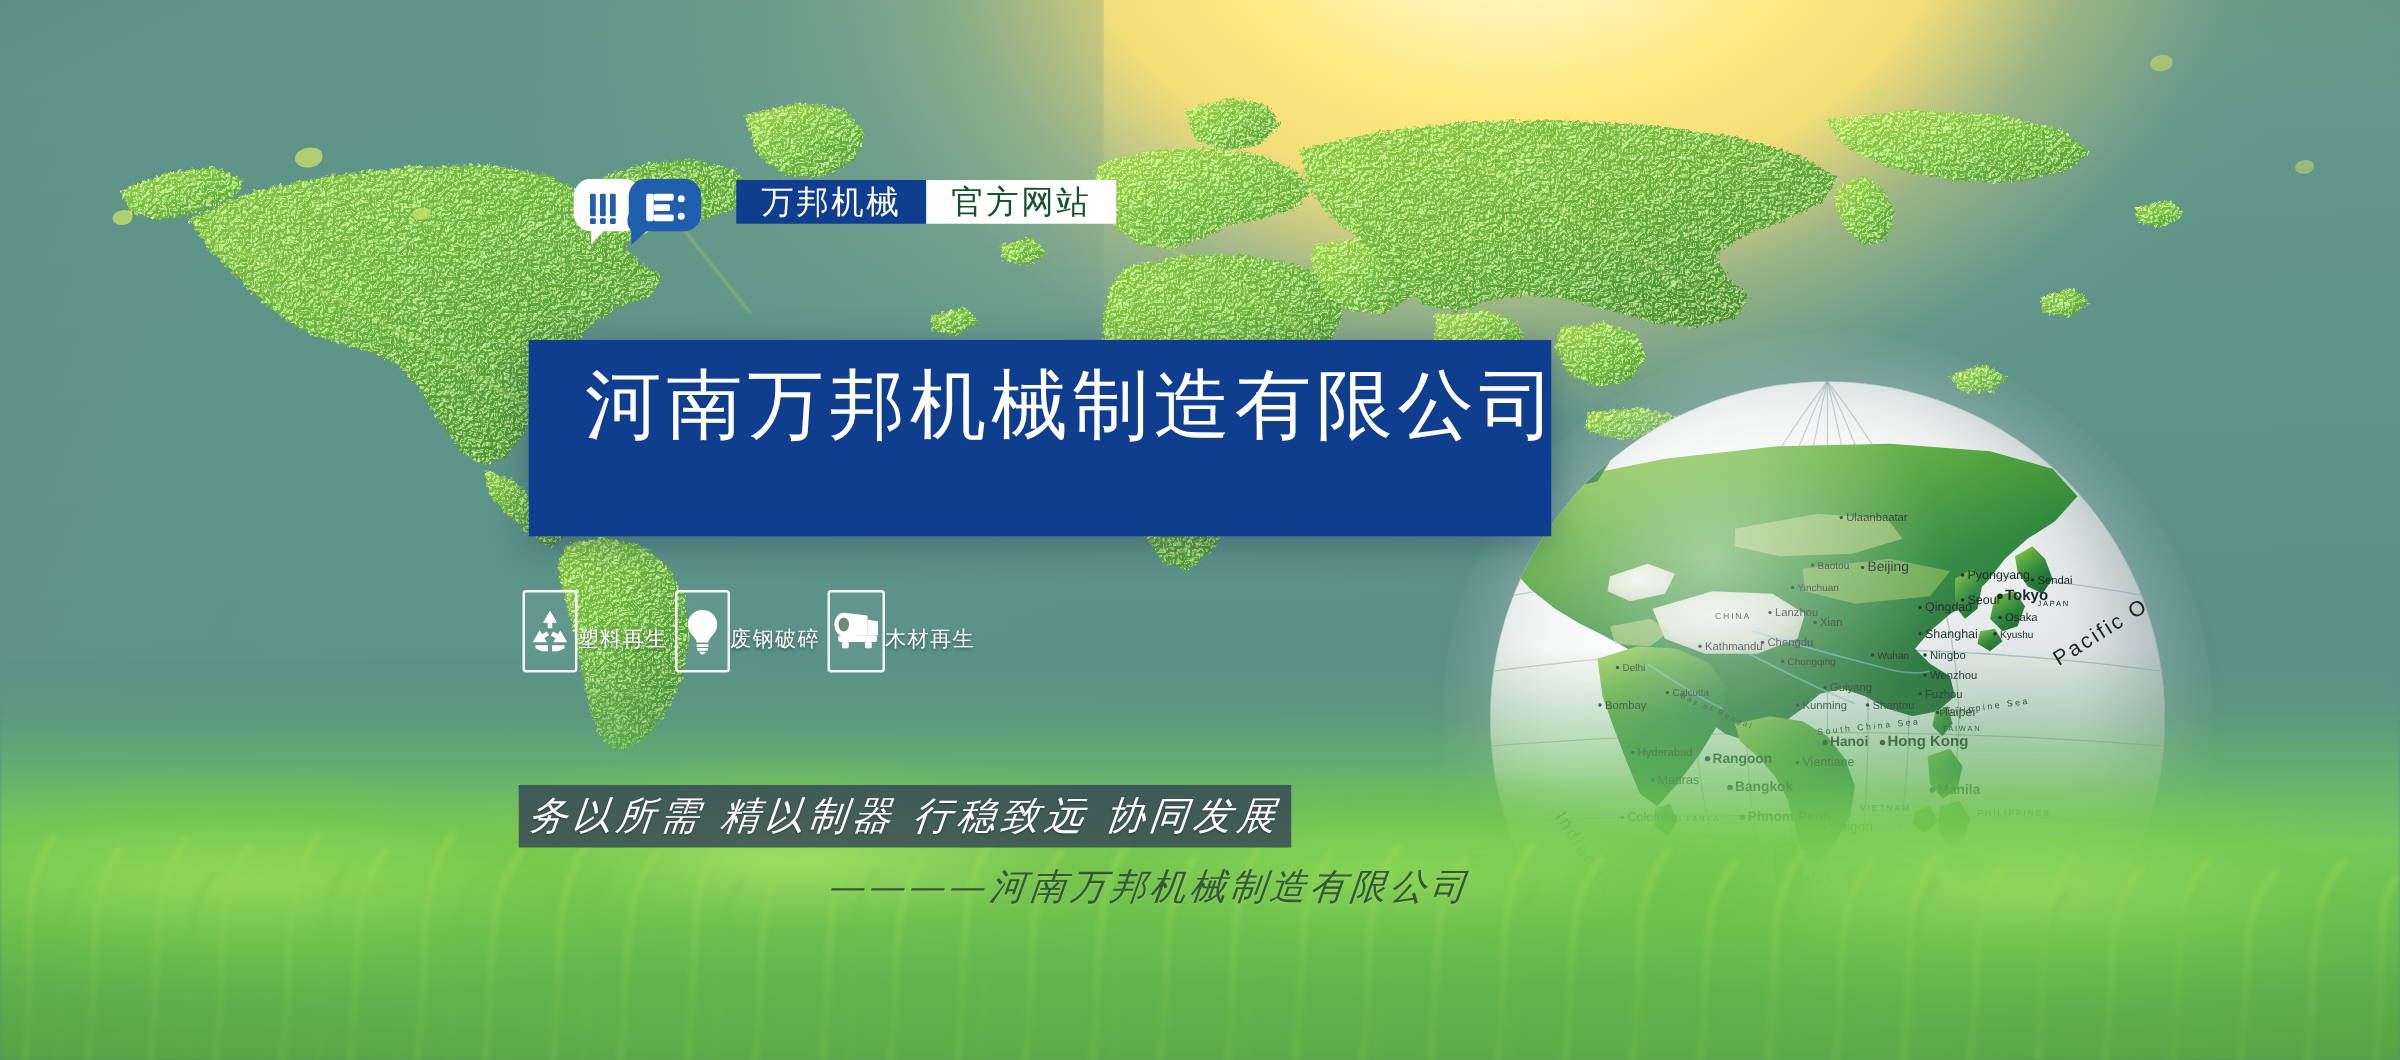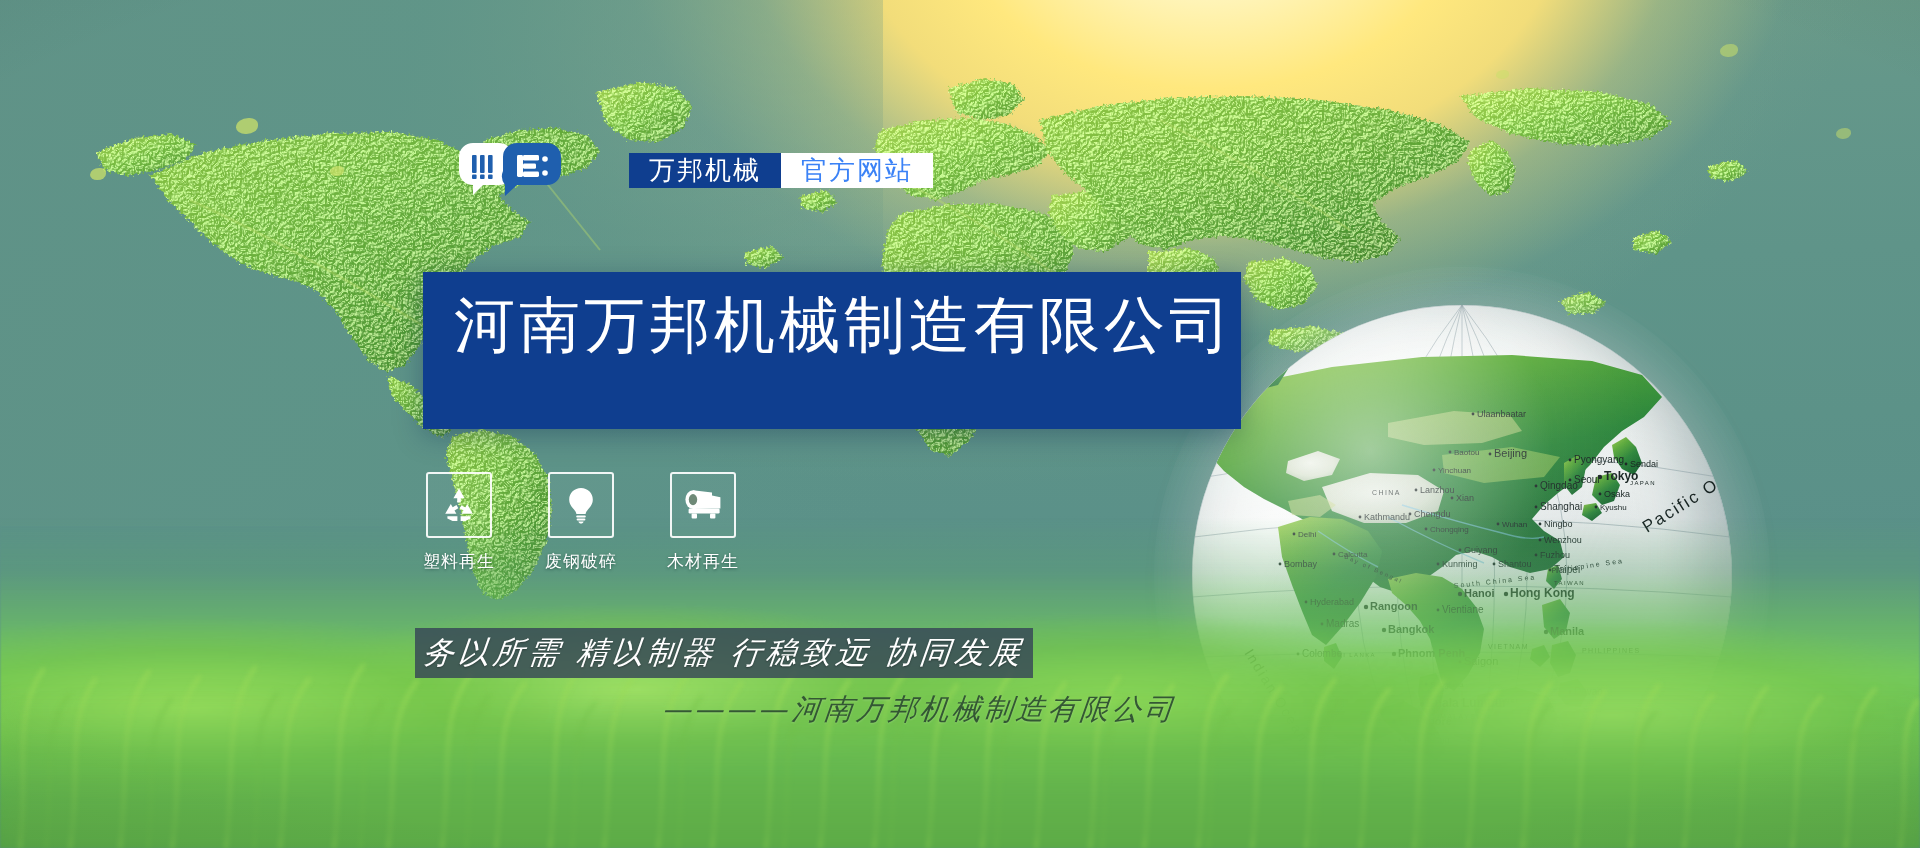--- a/index.html
+++ b/index.html
@@ -77,49 +77,49 @@
     position:absolute; left:-38px; top:-38px; width:616px; height:616px; border-radius:50%;
     background:radial-gradient(circle, rgba(255,255,255,0.30) 40%, rgba(255,255,255,0.10) 62%, rgba(255,255,255,0) 74%);
     pointer-events:none;
   }
   .city { font-family:"Liberation Sans",sans-serif; fill:#17211f; }
 
   
   .header { position:absolute; left:455px; top:143px; display:flex; align-items:center; gap:28px; }
   .logo-mark { display:flex; align-items:center; }
   .logo-mark svg { display:block; }
-  .nav-tabs { display:flex; align-items:center; height:52px;margin-left:40px; }
+  .nav-tabs { display:flex; align-items:flex-start; height:52px; }
   .tab {
     display:flex; align-items:center; justify-content:center;
     padding:0 20px; font-size:26px; letter-spacing:2px; cursor:pointer;
     font-family:"DejaVu Sans",sans-serif;
   }
   .tab-primary { background:#0f3e8f; color:#ffffff; }
-  .tab-secondary { background:#ffffff; color:#3b82f6; }
+  .tab-secondary { background:#ffffff; color:#14532d; }
 
   
   .title-block {
     position:absolute; left:423px; top:272px; width:818px; height:157px;
     background:#0f3e8f; color:#fff;
     box-shadow:0 6px 26px rgba(10,35,80,0.35);
   }
   .title-main {
-    position:absolute; left:31px; top:16px;
+    position:absolute; left:45px; top:16px;
     font-size:61px; line-height:1.22; letter-spacing:4px; font-weight:400;
     font-family:"DejaVu Sans",sans-serif; color:#ffffff; white-space:nowrap;
   }
   .title-sub {
     position:absolute; right:31px; bottom:12px;
     font-size:29px; letter-spacing:3px; color:#f2f6ff;
     font-family:"DejaVu Sans",sans-serif; white-space:nowrap;
   }
 
   
   .features { position:absolute; left:418px; top:472px; display:flex; gap:40px; }
-  .feature { width:82px; display:flex; flex-direction:column; align-items:center; cursor:pointer; }
+  .feature { width:82px; display:flex; align-items:center; cursor:pointer; }
   .feature-box {
     width:66px; height:66px; border:2px solid rgba(255,255,255,0.92);
     border-radius:3px; display:flex; align-items:center; justify-content:center;
     background:rgba(255,255,255,0.04);
   }
   .feature-box svg { display:block; }
   .feature-label {
     margin-top:12px; font-size:17px; color:#ffffff; letter-spacing:1px;
     white-space:nowrap; text-shadow:0 1px 3px rgba(0,40,35,0.55);
     font-family:"DejaVu Sans",sans-serif;

